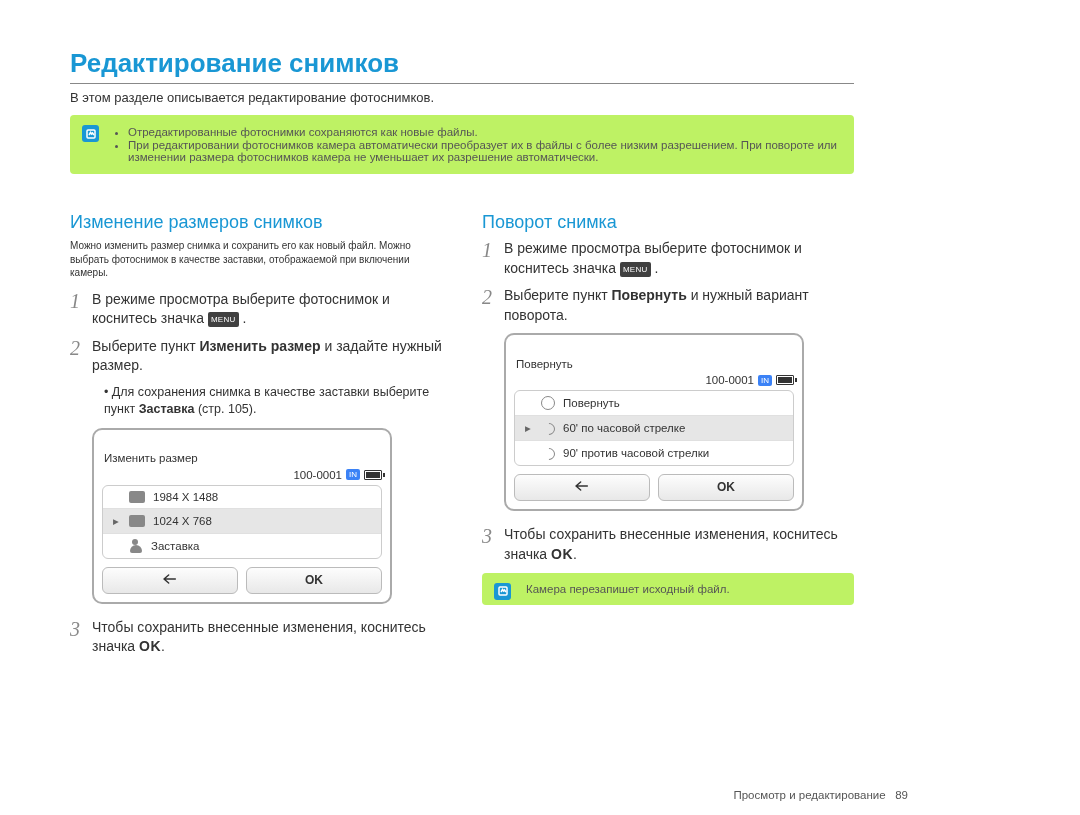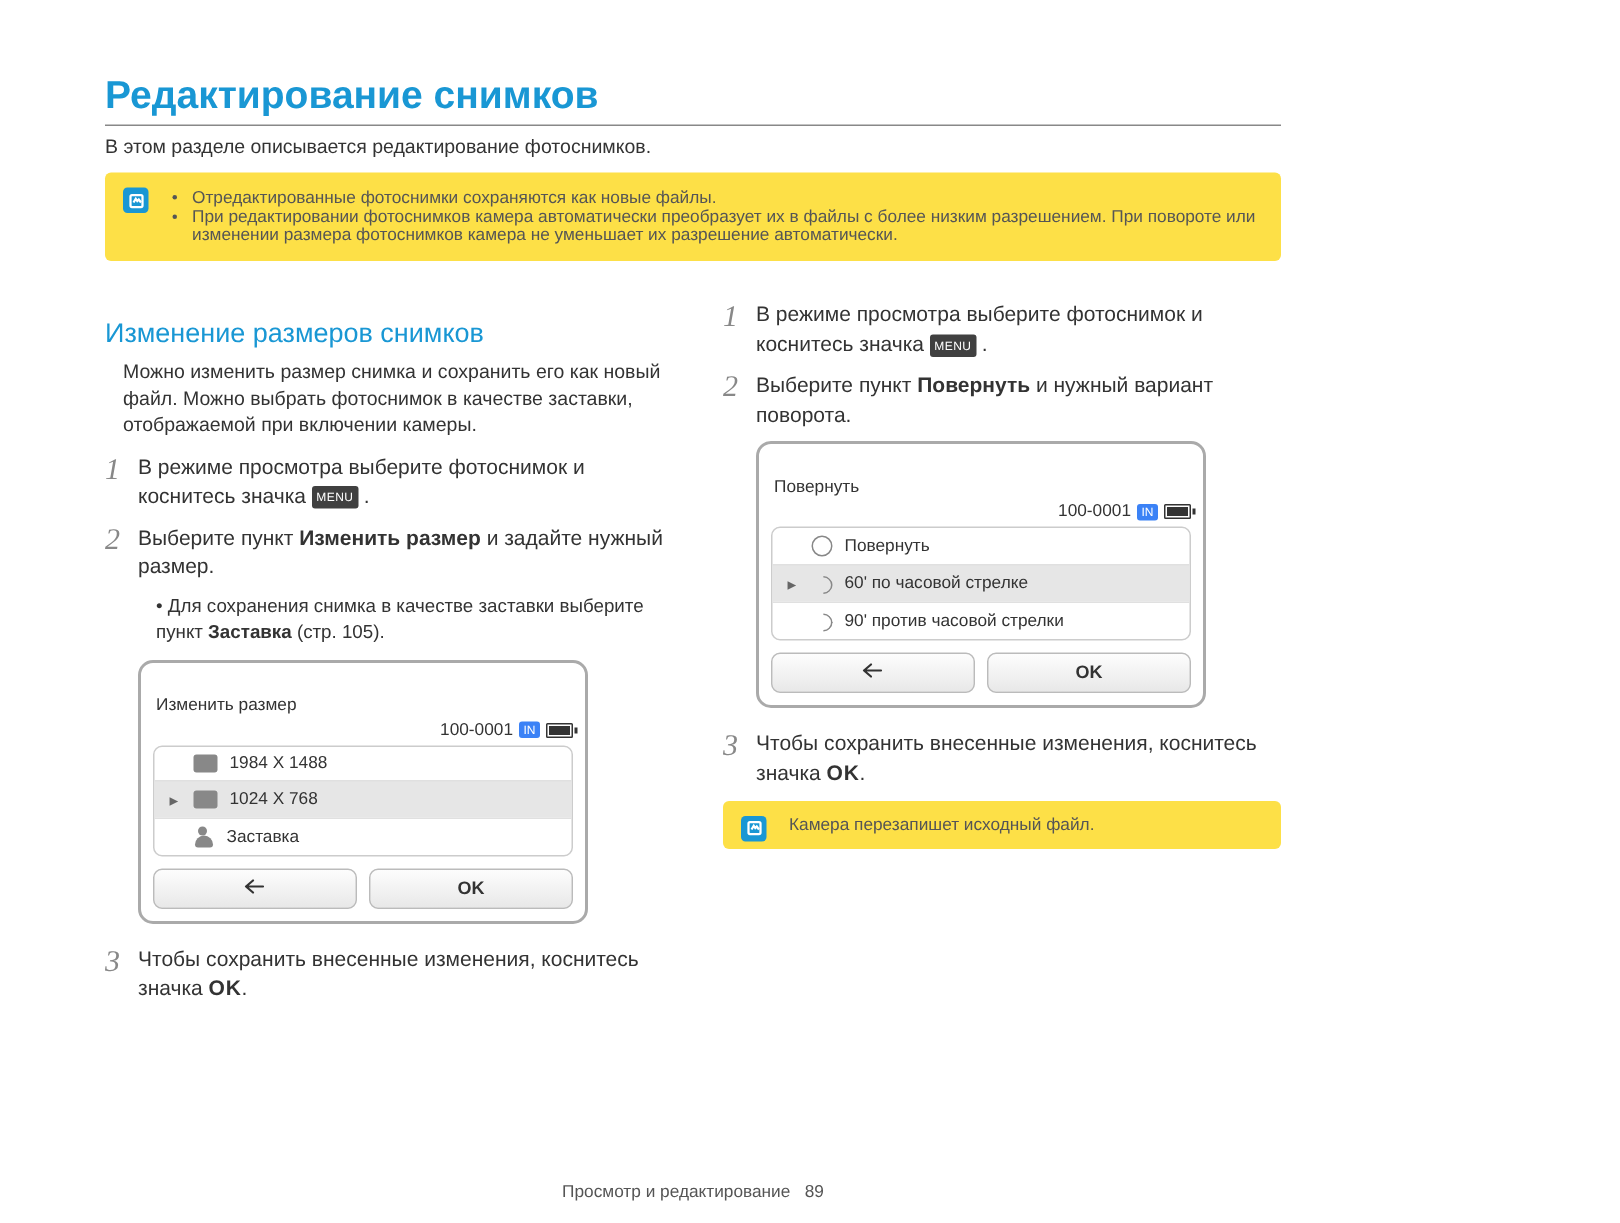--- a/index.html
+++ b/index.html
@@ -25,21 +25,21 @@
   .title-rule {
     border: none;
     border-top: 1px solid #888;
     margin: 0 0 6px 0;
   }
   .intro {
     font-size: 13px;
     margin: 0 0 10px 0;
   }
   .note-box {
-    background: #fde047;
+    background: #bef264;
     border-radius: 4px;
     padding: 10px 14px 10px 44px;
     position: relative;
     font-size: 11.5px;
     color: #555;
     margin-bottom: 26px;
   }
   .note-box.small { font-size: 11.5px; }
   .note-icon {
     position: absolute;
@@ -58,22 +58,22 @@
     gap: 40px;
   }
   .col { flex: 1; }
   .section-title {
     color: #1997d4;
     font-size: 18px;
     margin: 12px 0 6px 0;
     font-weight: normal;
   }
   .section-intro {
-    font-size: 13px;
-    margin: 0 0 10px 12px;
+    font-size: 10px;
+    margin: 0 0 10px 0;
     line-height: 1.35;
   }
   .step { display: flex; margin-bottom: 8px; }
   .step-num {
     font-family: Georgia, 'Times New Roman', serif;
     font-style: italic;
     font-size: 20px;
     color: #888;
     width: 22px;
     flex-shrink: 0;
@@ -153,22 +153,22 @@
     display:flex; gap:8px; margin-top:8px;
   }
   .device-buttons .btn {
     flex:1; border:1px solid #bbb; border-radius:6px;
     background: linear-gradient(#fdfdfd,#e8e8e8);
     text-align:center; padding:5px 0; font-size:12px; font-weight:bold;
   }
   .btn.back svg { width:16px; height:12px; }
 
   .footer {
-    position:absolute; bottom:14px; left:0; right:0;
-    text-align:center; font-size:11.5px; color:#555;
+    position:absolute; bottom:14px; left:0; right:16px;
+    text-align:right; font-size:11.5px; color:#555;
   }
 </style>
 </head>
 <body>
 
 <div class="page">
   <h1 class="page-title">Редактирование снимков</h1>
   <hr class="title-rule">
   <p class="intro">В этом разделе описывается редактирование фотоснимков.</p>
 
@@ -255,20 +255,21 @@
         <div class="step-num">3</div>
         <div class="step-body">
           <span>Чтобы сохранить внесенные изменения, коснитесь значка </span>
           <span class="ok-inline">OK</span><span>.</span>
         </div>
       </div>
 
     </div>
 
     <div class="col">
+      <h2 class="section-title">Поворот снимка</h2>
 
       <div class="step">
         <div class="step-num">1</div>
         <div class="step-body">
           <span>В режиме просмотра выберите фотоснимок и коснитесь значка </span>
           <span class="menu-badge">MENU</span>
           <span>.</span>
         </div>
       </div>
 

